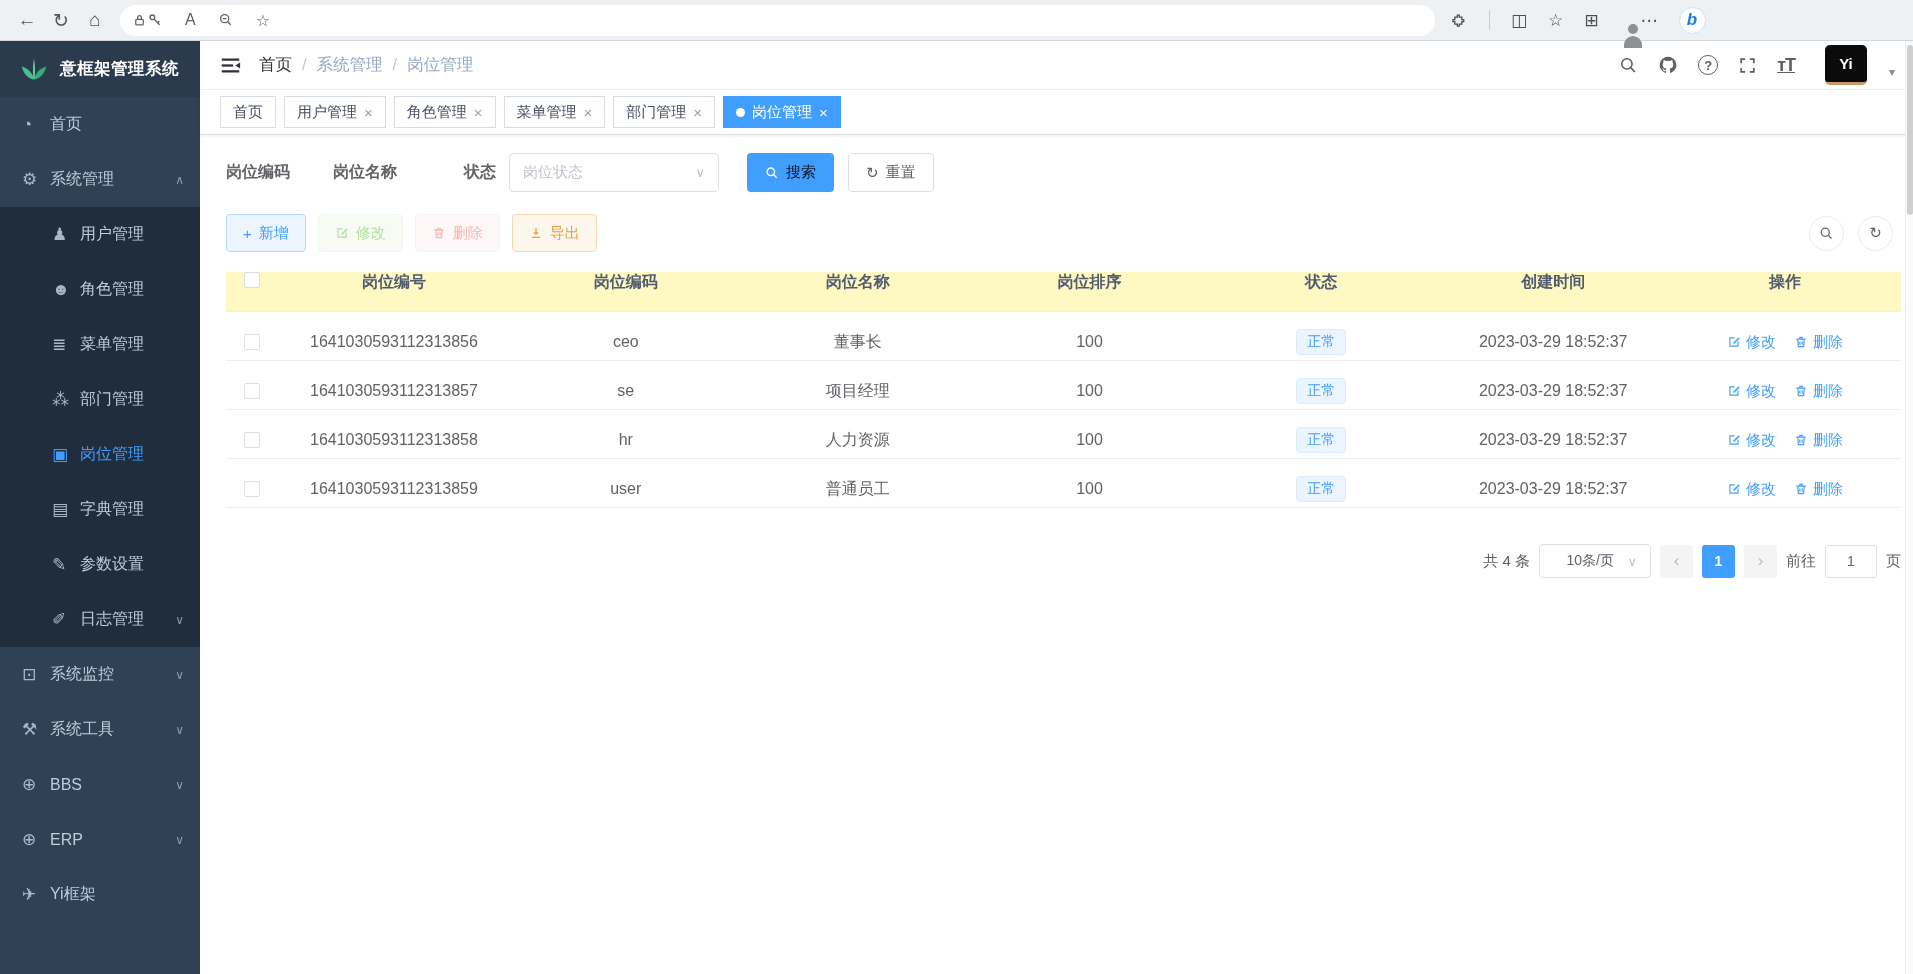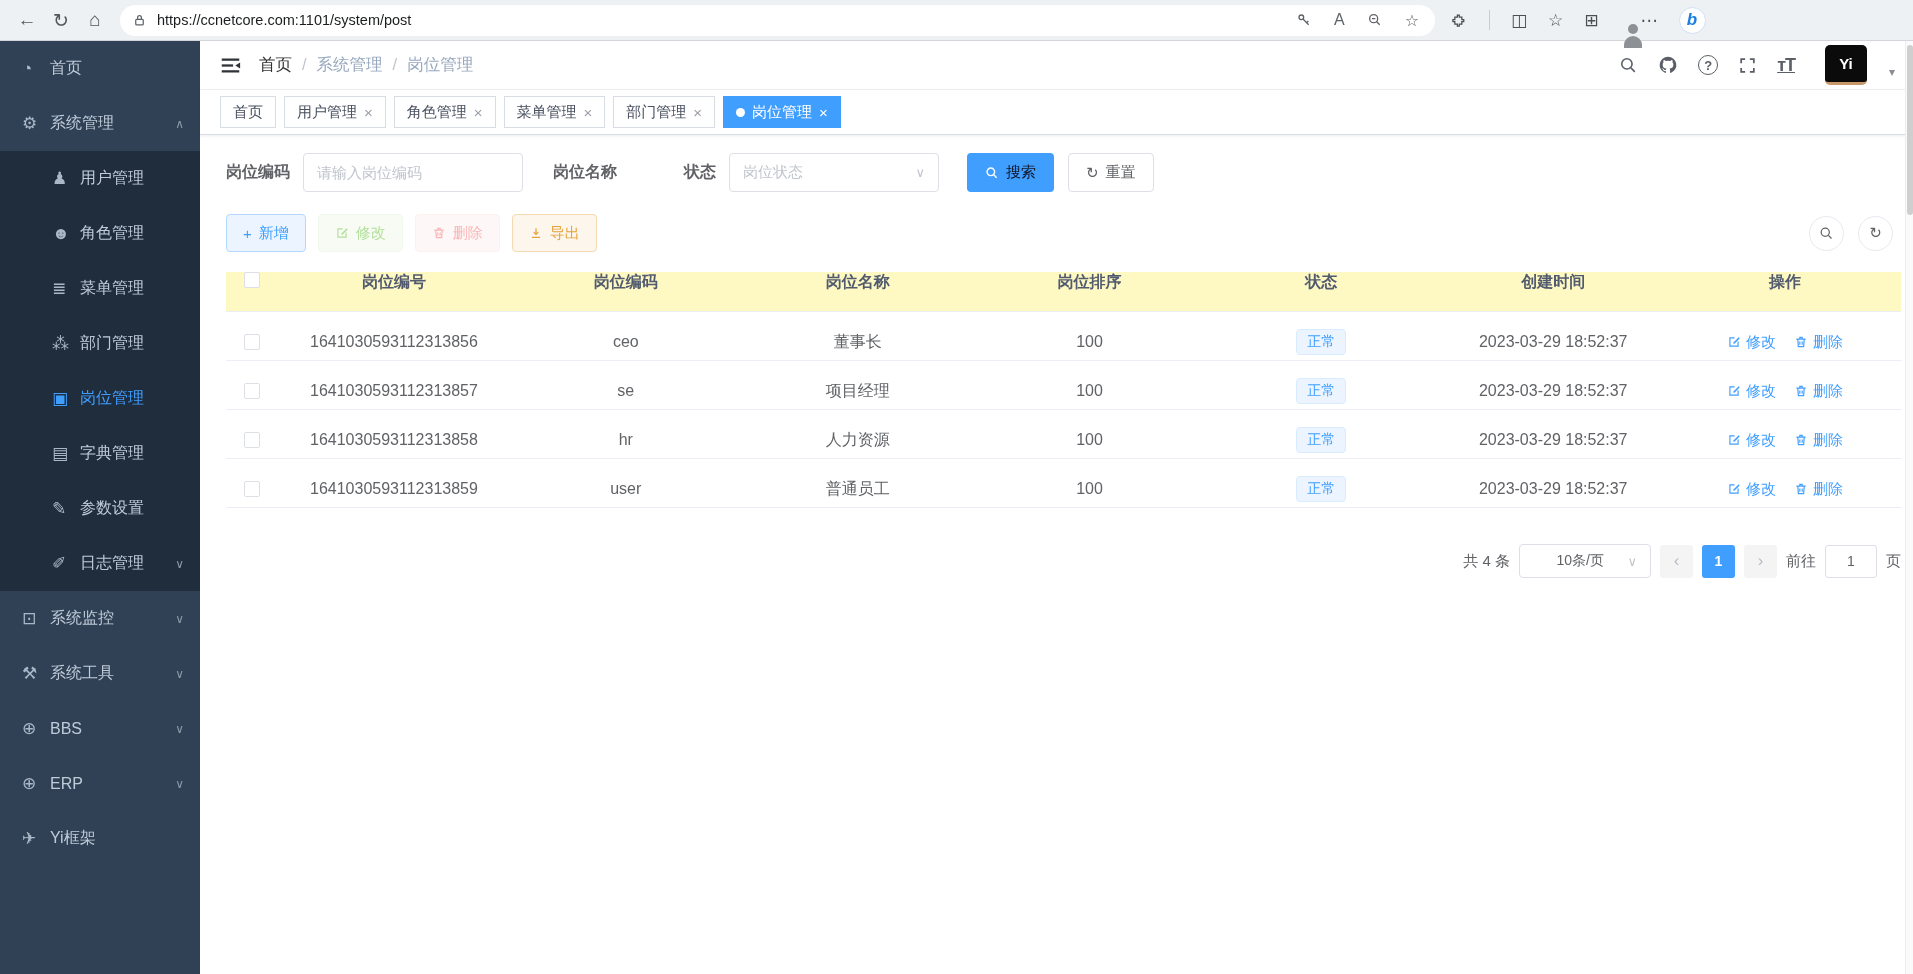--- a/index.html
+++ b/index.html
@@ -120,21 +120,21 @@
     display:inline-block; cursor:pointer; }
   .badge { background:#ecf5ff; border:1px solid #d9ecff; color:#409eff; font-size:14px;
     padding:3px 10px; border-radius:4px; }
   .ops { gap:18px; }
   .link { color:#409eff; font-size:15px; text-decoration:none; display:inline-flex;
     align-items:center; gap:5px; cursor:pointer; }
 
   
   .pager { display:flex; align-items:center; justify-content:flex-end; margin-top:36px;
     font-size:15px; color:#606266; gap:9px; }
-  .psel { width:132px; height:34px; } .psel .ph { color:#606266; font-size:14px; text-align:center; }
+  .psel { width:112px; height:34px; } .psel .ph { color:#606266; font-size:14px; text-align:center; }
   .pbtn { width:33px; height:33px; border-radius:3px; background:#f4f4f5; color:#b6bcc4;
     display:flex; align-items:center; justify-content:center; font-size:17px; cursor:pointer; }
   .pcur { background:#409eff; color:#fff; font-size:14px; font-weight:bold; }
   .goto-input { width:52px; height:33px; border:1px solid #dcdfe6; border-radius:3px;
     text-align:center; font-size:14px; color:#606266; outline:none; }
 
   
   .scrollbar { position:absolute; right:0; top:41px; bottom:0; width:8px; background:#fafafa;
     border-left:1px solid #ededed; }
   .scroll-thumb { position:absolute; top:4px; left:1px; width:6px; height:170px;
@@ -150,21 +150,20 @@
   <span class="navbtn">↻</span>
   <span class="navbtn">⌂</span>
 
   <div class="url-pill">
     <span>
       <svg width="15" height="15" viewBox="0 0 24 24" fill="none" stroke="#5f6368" stroke-width="2">
         <rect x="6" y="10" width="12" height="9" rx="1.5"></rect>
           <path d="M9 10V7a3 3 0 0 1 6 0v3"></path>
       </svg>
     </span>
-    <span class="url-text">https://ccnetcore.com:1101/system/post</span>
     <div class="pill-icons">
       <span class="ic">
         <svg width="16" height="16" viewBox="0 0 24 24" fill="none" stroke="#5f6368" stroke-width="2">
           <circle cx="8" cy="8" r="3.5"></circle>
             <path d="M10.5 10.5 L19 19 M16 16l2.5-2.5"></path>
         </svg>
       </span>
       <span class="ic">A</span>
       <span class="ic">
         <svg width="16" height="16" viewBox="0 0 24 24" fill="none" stroke="#5f6368" stroke-width="2">
@@ -188,20 +187,30 @@
     <span class="ic">⊞</span>
     <span><span class="avatar-person"></span></span>
     <span class="ic">⋯</span>
     <span class="bing-badge">b</span>
   </div>
 </div>
 
 <div class="app">
 
   <div class="sidebar">
+    <div class="logo-row">
+      <span>
+        <svg width="32" height="28" viewBox="0 0 32 32">
+          <path d="M16 28 C14 18 6 14 2 13 C4 22 10 27 16 28Z" fill="#49c08a"></path>
+          <path d="M16 28 C18 18 26 14 30 13 C28 22 22 27 16 28Z" fill="#3aa97a"></path>
+          <path d="M15.2 27 C14.6 18 14.8 10 16 4 C17.2 10 17.4 18 16.8 27Z" fill="#63d6a4"></path>
+        </svg>
+      </span>
+      <span class="logo-title">意框架管理系统</span>
+    </div>
     <div class="menu">
   <div class="menu-item">
     <span class="mi-icon">◔</span>
     <span class="mi-label">首页</span>
 
   </div>
 
   <div class="menu-item">
     <span class="mi-icon">⚙</span>
     <span class="mi-label">系统管理</span>
@@ -366,21 +375,20 @@
     <span class="dot"></span>
     <span>岗位管理</span>
     <span class="close">×</span>
   </div>
 </div>
 
     <div class="content">
 
       <div class="filter-row">
         <span class="flabel">岗位编码</span>
-        <input class="f-input" placeholder="请输入岗位编码" style="">
         <span class="flabel gap2">岗位名称</span>
         <span class="flabel gap3">状态</span>
         <div class="select">
           <span class="ph">岗位状态</span>
           <span class="caret">∨</span>
         </div>
         <button class="btn btn-primary gapb">
           <span class="bic">
             <svg width="14" height="14" viewBox="0 0 24 24" fill="none" stroke="#fff" stroke-width="2.4">
               <circle cx="10" cy="10" r="6.5"></circle>

